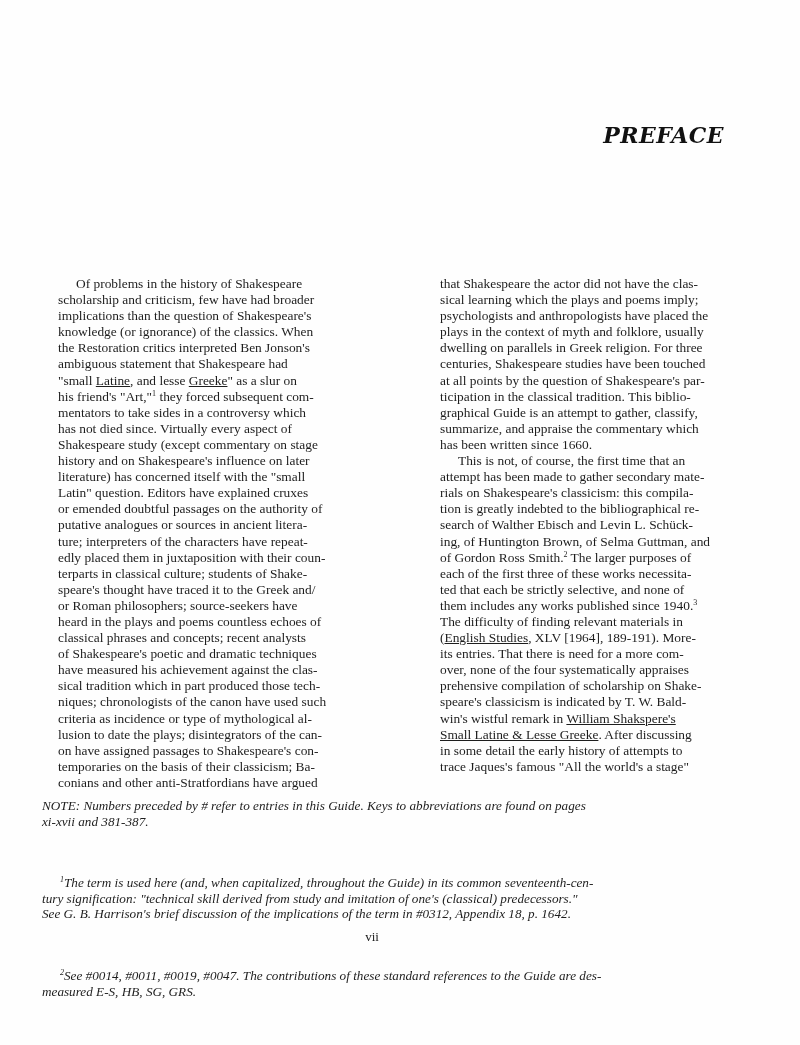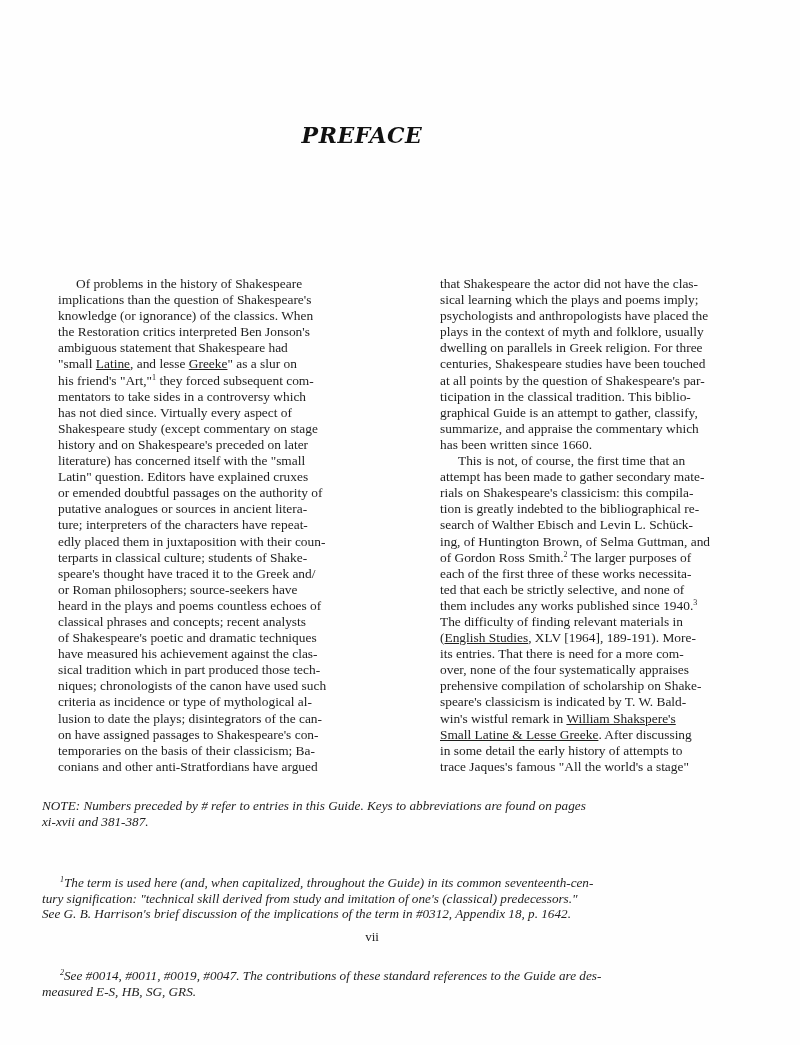--- a/index.html
+++ b/index.html
@@ -1,19 +1,19 @@
 <!DOCTYPE html>
 <html><head>
 <meta charset="utf-8">
 <style>
   html, body { margin: 0; padding: 0; background: #ffffff; }
   body { width: 800px; height: 1045px; position: relative; overflow: hidden; color: #1a1a1a; }
   .page { position: absolute; left: 0; top: 0; width: 800px; height: 1045px; background: #fefefe; }
   .title {
-    position: absolute; top: 122px; left: 0; width: 724px; text-align: center;
+    position: absolute; top: 122px; left: 0; width: 724px; text-align: right;
     font-family: "DejaVu Serif", serif; font-style: italic; font-weight: bold;
     font-size: 22px; letter-spacing: 0.5px; color: #111;
   }
   .col {
     position: absolute; top: 276px; width: 372px;
     font-family: "Liberation Serif", serif; font-size: 13.4px; line-height: 16.1px; color: #1d1d1d;
   }
   .col-left { left: 58px; }
   .col-right { left: 440px; }
   .line { display: block; white-space: nowrap; }
@@ -34,30 +34,31 @@
 </style>
 </head>
 <body>
 
 <div class="page">
 
   <div class="title">PREFACE</div>
 
   <div class="col col-left">
     <span class="line indent">Of problems in the history of Shakespeare</span>
+    <span class="line">scholarship and criticism, few have had broader</span>
     <span class="line">implications than the question of Shakespeare's</span>
     <span class="line">knowledge (or ignorance) of the classics. When</span>
     <span class="line">the Restoration critics interpreted Ben Jonson's</span>
     <span class="line">ambiguous statement that Shakespeare had</span>
     <span class="line"><span>"small </span><span class="u">Latine</span><span>, and lesse </span><span class="u">Greeke</span><span>" as a slur on</span></span>
     <span class="line"><span>his friend's "Art,"</span><sup>1</sup><span> they forced subsequent com-</span></span>
     <span class="line">mentators to take sides in a controversy which</span>
     <span class="line">has not died since. Virtually every aspect of</span>
     <span class="line">Shakespeare study (except commentary on stage</span>
-    <span class="line">history and on Shakespeare's preceded on later</span>
+    <span class="line">history and on Shakespeare's influence on later</span>
     <span class="line">literature) has concerned itself with the "small</span>
     <span class="line">Latin" question. Editors have explained cruxes</span>
     <span class="line">or emended doubtful passages on the authority of</span>
     <span class="line">putative analogues or sources in ancient litera-</span>
     <span class="line">ture; interpreters of the characters have repeat-</span>
     <span class="line">edly placed them in juxtaposition with their coun-</span>
     <span class="line">terparts in classical culture; students of Shake-</span>
     <span class="line">speare's thought have traced it to the Greek and/</span>
     <span class="line">or Roman philosophers; source-seekers have</span>
     <span class="line">heard in the plays and poems countless echoes of</span>

